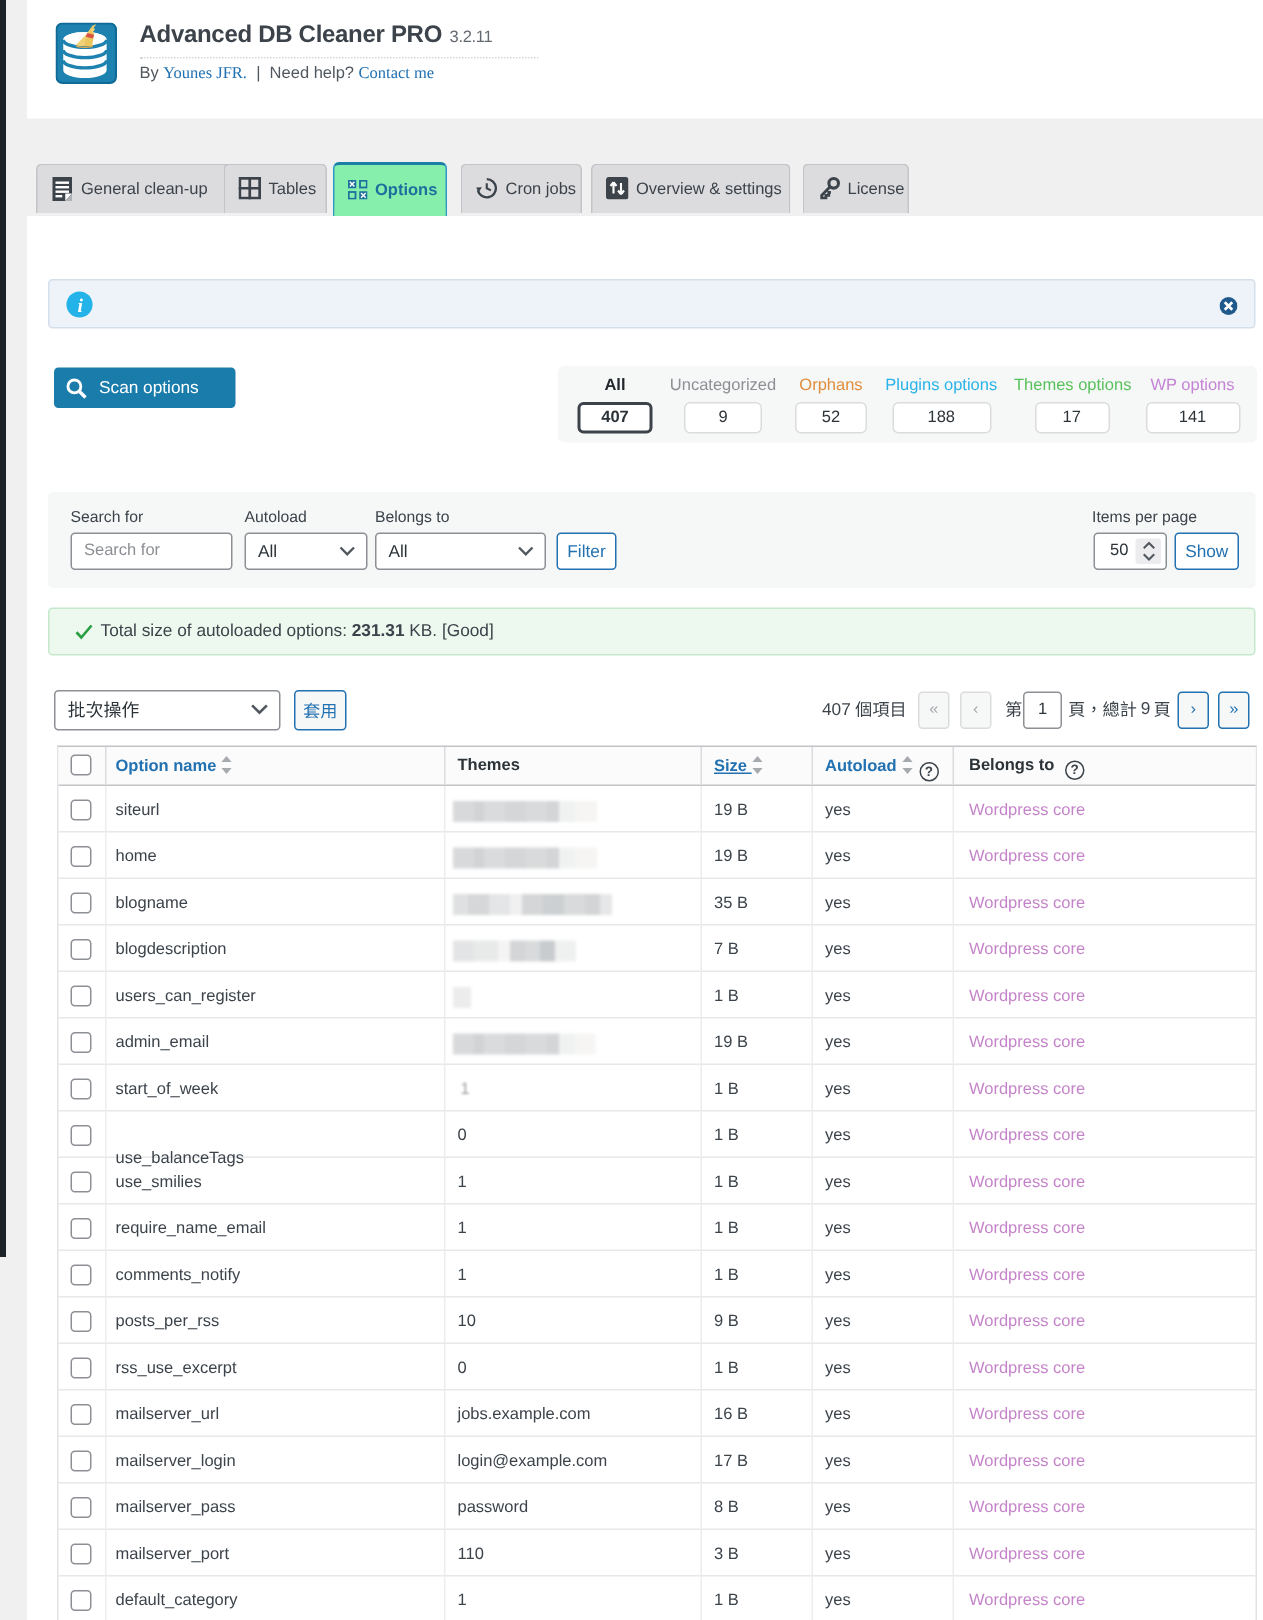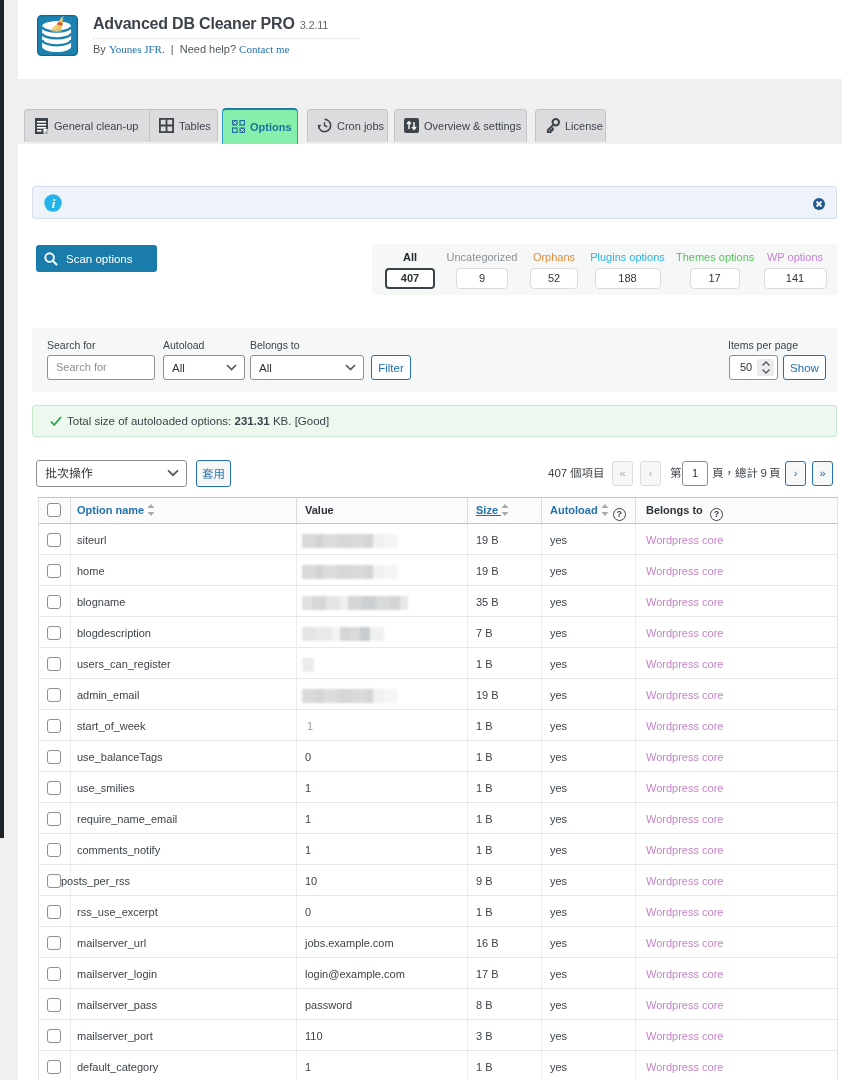--- a/index.html
+++ b/index.html
@@ -272,21 +272,21 @@
     <div class="hsep" style="left:31px;"></div>
     <div class="hsep" style="left:257px;"></div>
     <div class="hsep" style="left:428px;"></div>
     <div class="hsep" style="left:502px;"></div>
     <div class="hsep" style="left:596px;"></div>
     <div class="cb" style="top:5px;"></div>
     <div class="c blue" style="left:38px;">Option name <svg width="8" height="12" viewBox="0 0 8 12" style="vertical-align:-2px;">
           <path d="M4 0 L7.4 4 L0.6 4 Z" fill="#a7aaad"></path>
           <path d="M4 12 L7.4 8 L0.6 8 Z" fill="#a7aaad"></path>
         </svg></div>
-    <div class="c dark" style="left:266px;">Value</div>
+    <div class="c dark" style="left:266px;">Themes</div>
     <div class="c blue" style="left:437px;text-decoration:underline;">Size <svg width="8" height="12" viewBox="0 0 8 12" style="vertical-align:-2px;">
           <path d="M4 0 L7.4 4 L0.6 4 Z" fill="#a7aaad"></path>
           <path d="M4 12 L7.4 8 L0.6 8 Z" fill="#a7aaad"></path>
         </svg></div>
     <div class="c blue" style="left:511px;">Autoload <svg width="8" height="12" viewBox="0 0 8 12" style="vertical-align:-2px;">
           <path d="M4 0 L7.4 4 L0.6 4 Z" fill="#a7aaad"></path>
           <path d="M4 12 L7.4 8 L0.6 8 Z" fill="#a7aaad"></path>
         </svg><span class="qm">?</span></div>
     <div class="c dark" style="left:607px;">Belongs to <span class="qm">?</span></div>
   </div>
@@ -378,21 +378,21 @@
     <div class="vsep" style="left:428px;"></div>
     <div class="cell" style="left:437px;">1 B</div>
     <div class="vsep" style="left:502px;"></div>
     <div class="cell" style="left:511px;">yes</div>
     <div class="vsep" style="left:596px;"></div>
     <div class="cell belongs" style="left:607px;">Wordpress core</div>
   </div>
       <div class="row">
     <div class="cb"></div>
     <div class="vsep" style="left:31px;"></div>
-    <div class="cell" style="left:38px;">use_balanceTags</div>
+    <div class="cell" style="left:38px;margin-top:15px;">use_balanceTags</div>
     <div class="vsep" style="left:257px;"></div>
     <div class="cell" style="left:266px;">0</div>
     <div class="vsep" style="left:428px;"></div>
     <div class="cell" style="left:437px;">1 B</div>
     <div class="vsep" style="left:502px;"></div>
     <div class="cell" style="left:511px;">yes</div>
     <div class="vsep" style="left:596px;"></div>
     <div class="cell belongs" style="left:607px;">Wordpress core</div>
   </div>
       <div class="row">
@@ -430,21 +430,21 @@
     <div class="vsep" style="left:428px;"></div>
     <div class="cell" style="left:437px;">1 B</div>
     <div class="vsep" style="left:502px;"></div>
     <div class="cell" style="left:511px;">yes</div>
     <div class="vsep" style="left:596px;"></div>
     <div class="cell belongs" style="left:607px;">Wordpress core</div>
   </div>
       <div class="row">
     <div class="cb"></div>
     <div class="vsep" style="left:31px;"></div>
-    <div class="cell" style="left:22px;">posts_per_rss</div>
+    <div class="cell" style="left:38px;">posts_per_rss</div>
     <div class="vsep" style="left:257px;"></div>
     <div class="cell" style="left:266px;">10</div>
     <div class="vsep" style="left:428px;"></div>
     <div class="cell" style="left:437px;">9 B</div>
     <div class="vsep" style="left:502px;"></div>
     <div class="cell" style="left:511px;">yes</div>
     <div class="vsep" style="left:596px;"></div>
     <div class="cell belongs" style="left:607px;">Wordpress core</div>
   </div>
       <div class="row">

